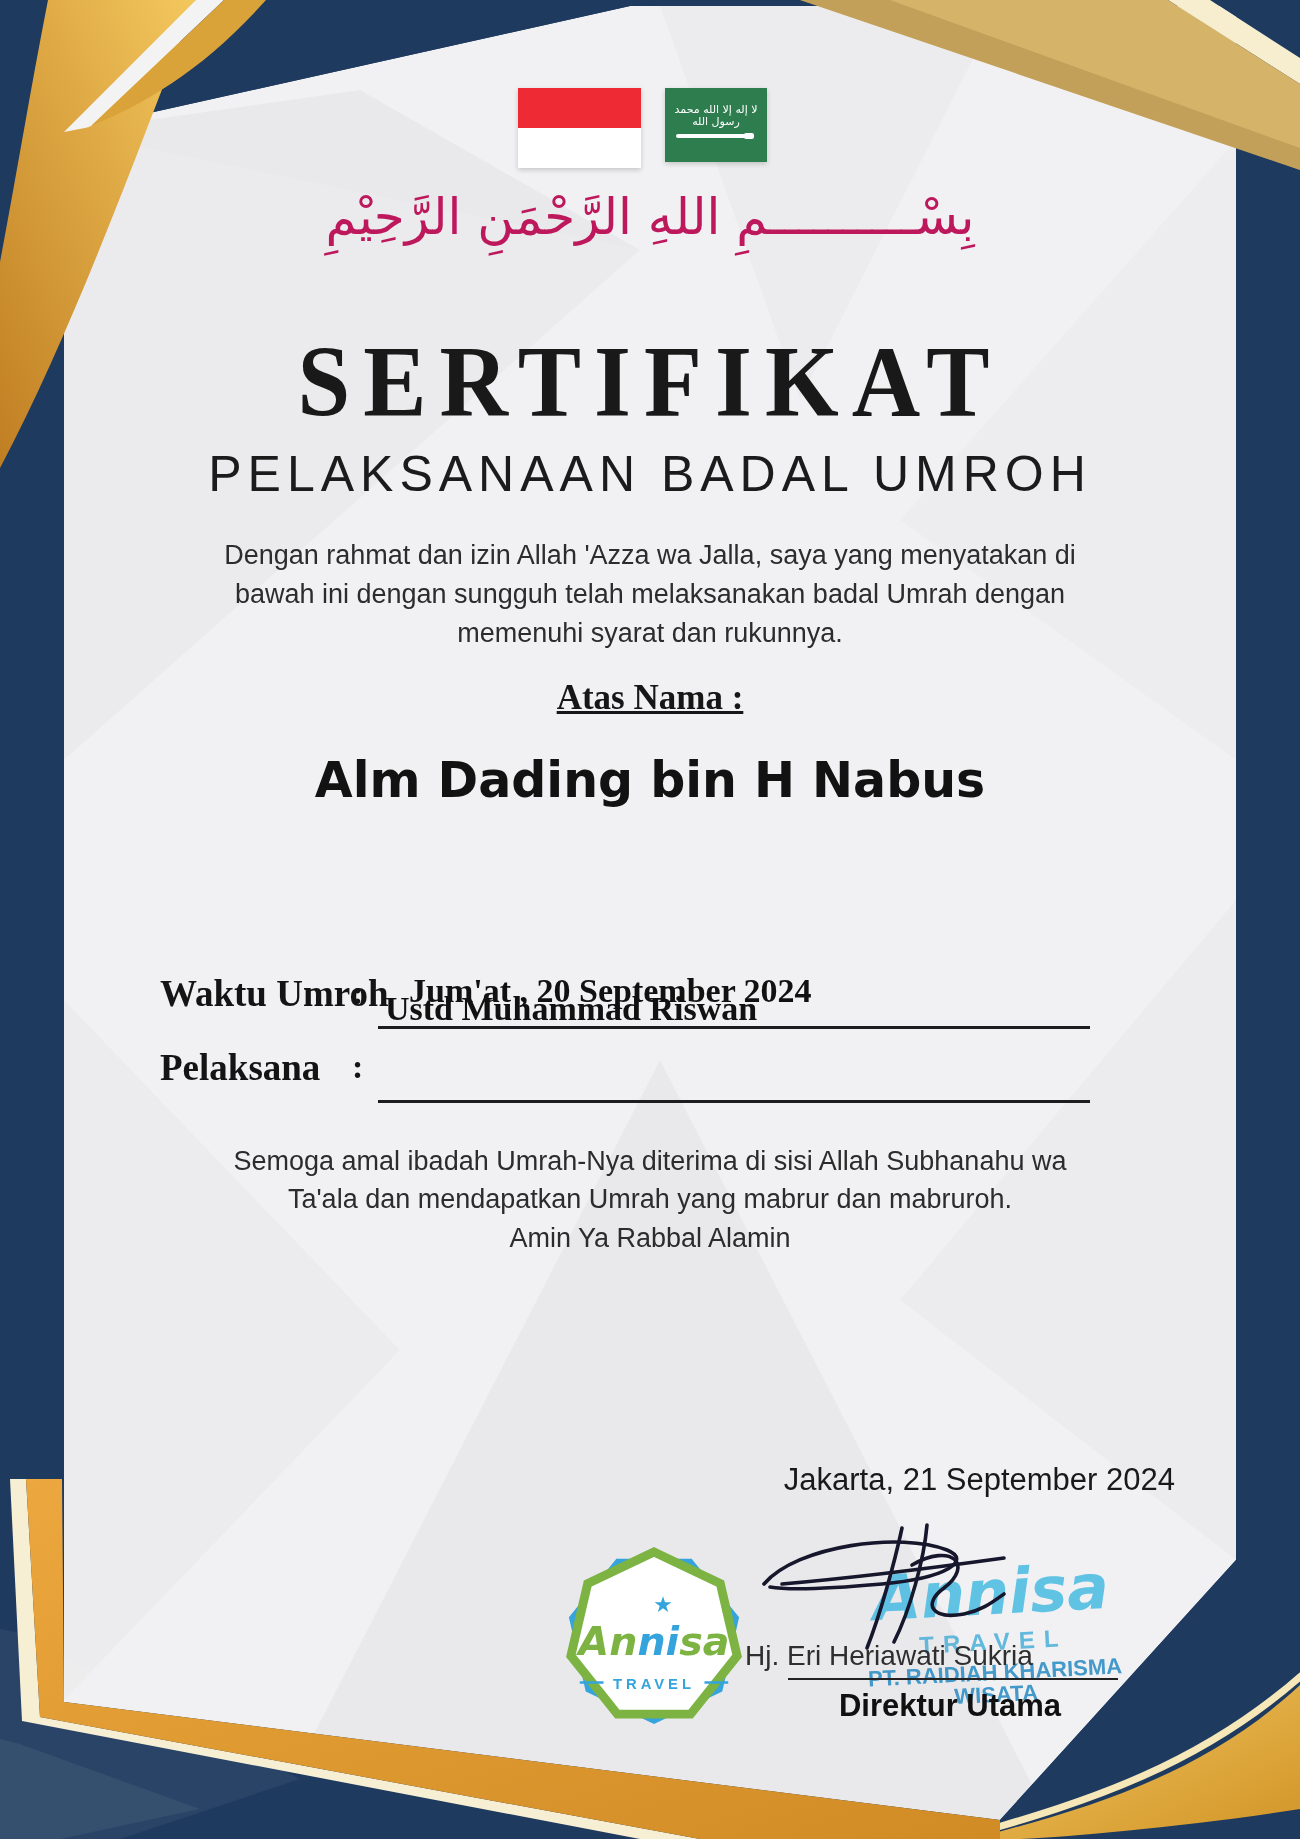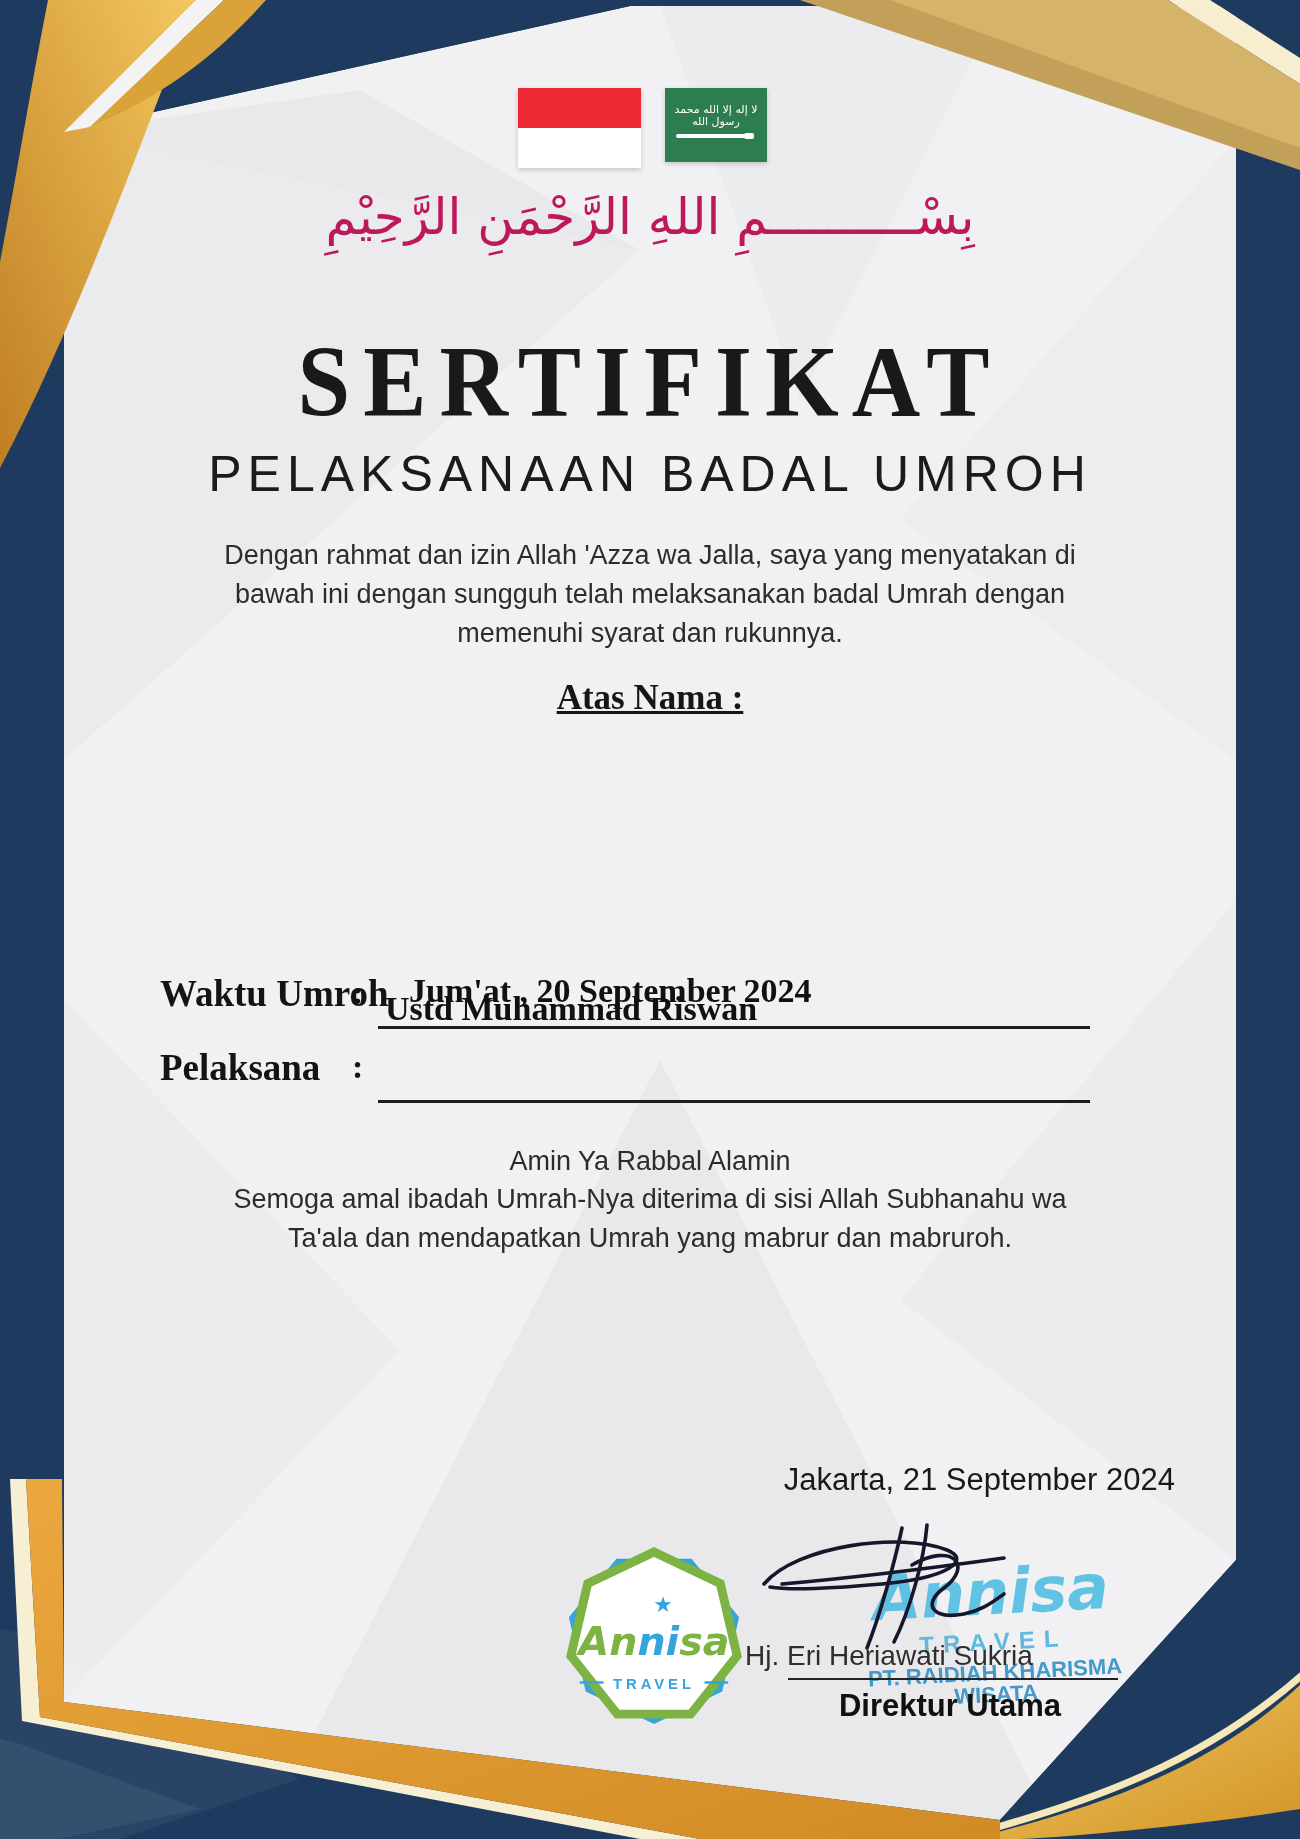--- a/index.html
+++ b/index.html
@@ -79,34 +79,35 @@
         <rect x="70" y="5" width="10" height="6" rx="2" fill="#fff"></rect>
         <path d="M4,8 L70,8" stroke="#fff" stroke-width="4" stroke-linecap="round"></path>
       </svg>
     </div>
 
     <div class="abs centered bismillah">بِسْــــــــــمِ اللهِ الرَّحْمَنِ الرَّحِيْمِ</div>
     <div class="abs centered title">SERTIFIKAT</div>
     <div class="abs centered subtitle">PELAKSANAAN BADAL UMROH</div>
     <div class="abs intro">Dengan rahmat dan izin Allah 'Azza wa Jalla, saya yang menyatakan di bawah ini dengan sungguh telah melaksanakan badal Umrah dengan memenuhi syarat dan rukunnya.</div>
     <div class="abs centered atas">Atas Nama :</div>
+    <div class="abs centered recipient">Alm Dading bin H Nabus</div>
 
     <div class="abs f-label" style="left:160px;top:972px;">Waktu Umroh</div>
     <div class="abs f-colon" style="left:352px;top:974px;">:</div>
     <div class="abs f-value" style="left:385px;top:972px;margin-left:24px;">Jum'at , 20 September 2024</div>
     <div class="abs f-line" style="left:378px;top:1026px;width:712px;"></div>
 
     <div class="abs f-label" style="left:160px;top:1046px;">Pelaksana</div>
     <div class="abs f-colon" style="left:352px;top:1048px;">:</div>
     <div class="abs f-value" style="left:385px;top:990px;">Ustd Muhammad Riswan</div>
     <div class="abs f-line" style="left:378px;top:1100px;width:712px;"></div>
 
     <div class="abs closing">
+      <div>Semoga amal ibadah Umrah-Nya diterima di sisi Allah Subhanahu wa Ta'ala dan mendapatkan Umrah yang mabrur dan mabruroh.</div>
       <div>Amin Ya Rabbal Alamin</div>
-      <div>Semoga amal ibadah Umrah-Nya diterima di sisi Allah Subhanahu wa Ta'ala dan mendapatkan Umrah yang mabrur dan mabruroh.</div>
     </div>
 
     <div class="abs place-date">Jakarta, 21 September 2024</div>
 
     <svg class="layer" style="left:560px;top:1540px;" width="188" height="192" viewBox="0 0 190 192">
       <polygon points="133,18 181,77 164,152 95,185 26,152 9,77 57,18" fill="#35A3DC"></polygon>
       <polygon points="95,11 162,43 179,116 132,175 58,175 11,116 28,43" fill="#ffffff" stroke="#7CB342" stroke-width="9"></polygon>
       <text x="104" y="72" font-size="22" fill="#35A3DC" text-anchor="middle">★</text>
       <text x="95" y="115" text-anchor="middle" font-family="DejaVu Sans, sans-serif" font-size="40" font-weight="bold" font-style="italic"><tspan fill="#7CB342">An</tspan><tspan fill="#35A3DC">ni</tspan><tspan fill="#7CB342">sa</tspan></text>
       <line x1="20" y1="143" x2="44" y2="143" stroke="#35A3DC" stroke-width="2.5"></line>

